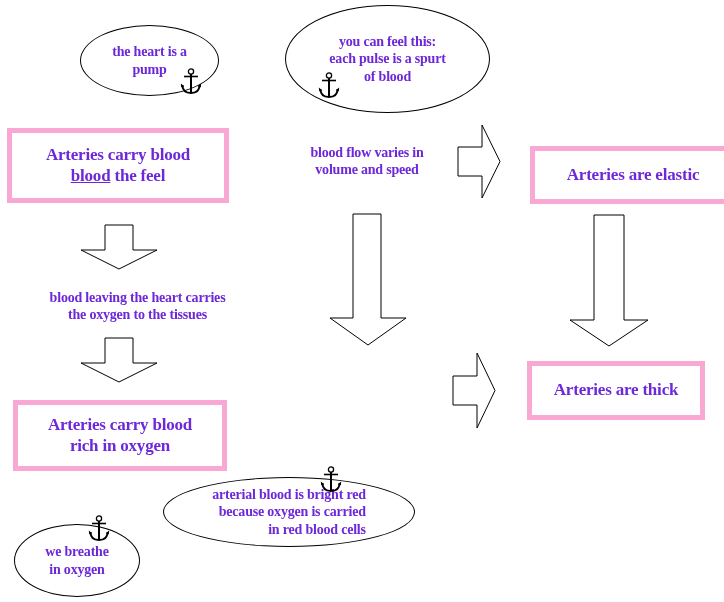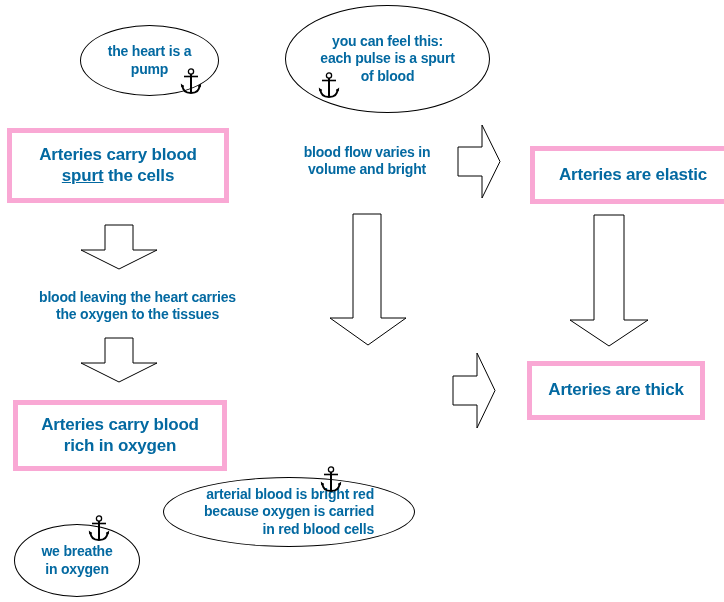--- a/index.html
+++ b/index.html
@@ -7,22 +7,22 @@
     margin: 0;
     padding: 0;
     background: #ffffff;
   }
   #canvas {
     position: relative;
     width: 724px;
     height: 602px;
     background: #ffffff;
     overflow: hidden;
-    font-family: Liberation Sans, sans-serif;
-    color: #0369a1;
+    font-family: Liberation Serif, serif;
+    color: #6d28d9;
   }
   .node {
     position: absolute;
     box-sizing: border-box;
     display: flex;
     align-items: center;
     justify-content: center;
     text-align: center;
     line-height: 1.22;
   }
@@ -99,26 +99,26 @@
       <line x1="11" y1="6" x2="11" y2="24" stroke="#000" stroke-width="2"></line>
       <line x1="4" y1="8.5" x2="18" y2="8.5" stroke="#000" stroke-width="1.6"></line>
       <path d="M2.5 17 Q2.5 25 11 25 Q19.5 25 19.5 17" fill="none" stroke="#000" stroke-width="1.8"></path>
       <path d="M0.8 15.5 L4.2 18.2 L1.2 19.4 Z" fill="#000"></path>
       <path d="M21.2 15.5 L17.8 18.2 L20.8 19.4 Z" fill="#000"></path>
     </svg>
   </div>
 
   <div class="node box" style="left:7px; top:128px; width:222px; height:75px;">
     <span class="txt"><span>Arteries carry blood
-</span><span class="u">spurt</span><span> the cells</span></span>
+</span><span class="u">blood</span><span> the feel</span></span>
   </div>
 
   <div class="node label" style="left:272px; top:138px; width:190px; height:46px;">
     <span class="txt">blood flow varies in
-volume and bright</span>
+volume and speed</span>
   </div>
 
   <div class="arrow" style="left:457px; top:124px;">
     <svg width="44" height="75" viewBox="0 0 44 75">
       <path d="M1 23 L25 23 L25 1 L43 37.5 L25 74 L25 52 L1 52 Z" fill="#ffffff" stroke="#000000" stroke-width="1"></path>
     </svg>
   </div>
 
   <div class="node box" style="left:530px; top:135px; width:206px; height:58px;margin-top:11px;">
     <span class="txt">Arteries are elastic</span>

